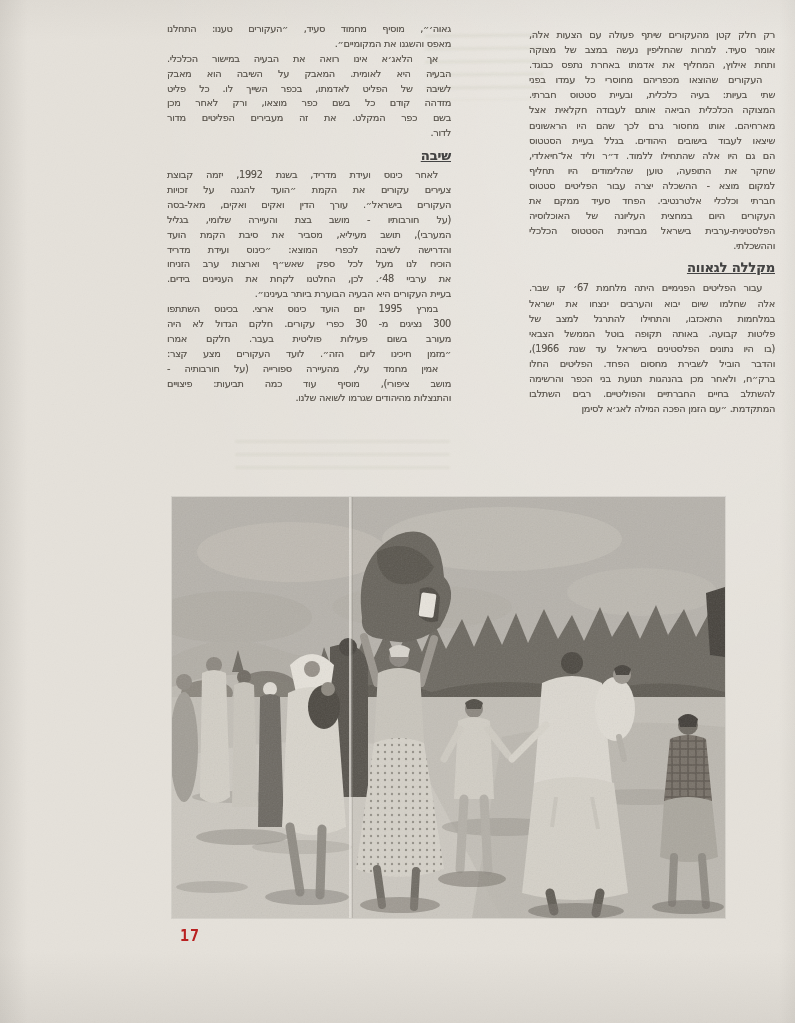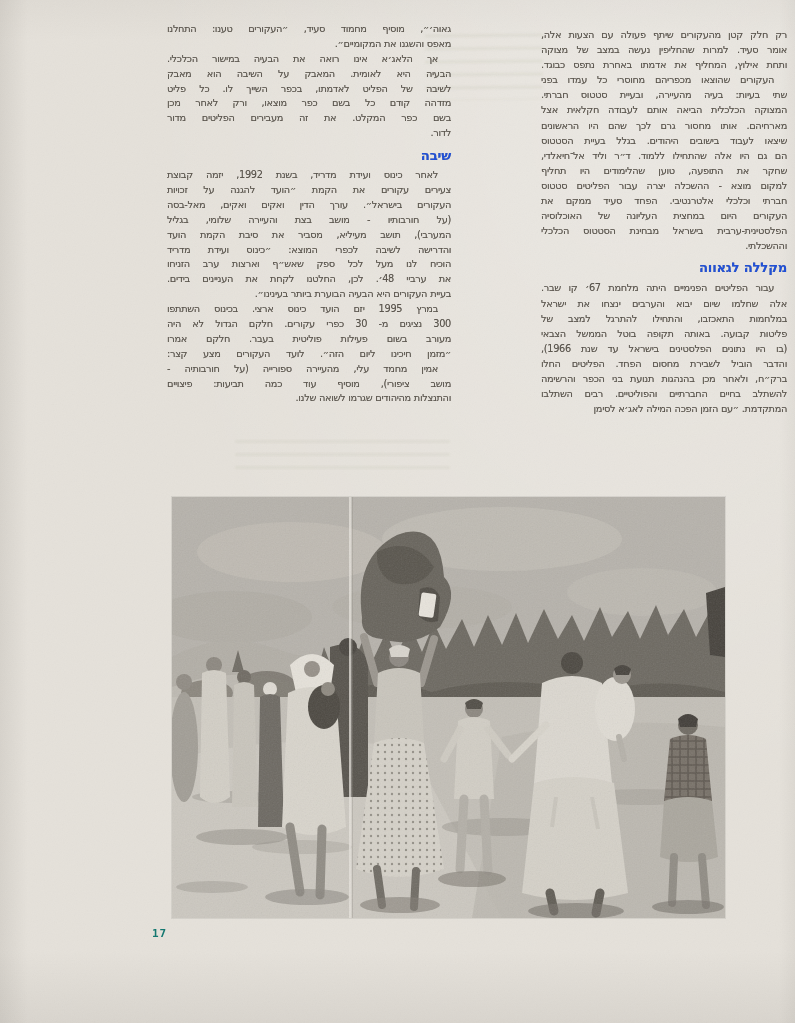--- a/index.html
+++ b/index.html
@@ -9,47 +9,48 @@
     background-image:
       radial-gradient(ellipse at 80% 12%, rgba(255,255,255,0.22), transparent 55%),
       linear-gradient(to right, rgba(110,105,98,0.12), transparent 3.5%),
       linear-gradient(to left, rgba(110,105,98,0.07), transparent 2%),
       linear-gradient(to top, rgba(110,105,98,0.10), transparent 7%),
       linear-gradient(to bottom, rgba(110,105,98,0.05), transparent 4%);
     font-family:"DejaVu Sans", sans-serif;
   }
   .page{position:absolute;inset:0;}
   .col{position:absolute;direction:rtl;color:#59544c;}
-  .col-right{top:27px;right:8px;width:246px;}
+  .col-right{top:27px;right:20px;width:246px;}
   .col-left{top:22px;left:167px;width:284px;}
   .line{
     font-size:9.8px;line-height:15.1px;height:15.1px;overflow:hidden;
     letter-spacing:-0.35px;word-spacing:0.2px;
     text-align:justify;text-align-last:justify;
     text-shadow:0 0 0.5px rgba(89,84,76,0.55);
   }
   .col-left .line{line-height:14.9px;height:14.9px;}
   .line.last{text-align-last:right;}
   .line.indent{text-indent:13px;}
   .para{margin:0;}
   .col-heading{
-    font-weight:bold;font-size:13.2px;color:#1d4ed8;text-align:right;
+    font-weight:bold;font-size:13.2px;color:#404040;text-align:right;
     margin:7px 0 5px 0;letter-spacing:-0.2px;
     text-shadow:0 0 0.5px rgba(74,69,62,0.5);
+    text-decoration:underline;
   }
   .photo{
     position:absolute;left:172px;top:497px;width:553px;height:421px;
     outline:1px solid rgba(0,0,0,0.07);
     background:#b6b2ab;
   }
   .photo svg{display:block;width:553px;height:421px;}
   .pageno{
-    position:absolute;left:152px;top:927px;
+    position:absolute;left:180px;top:927px;
     font-family:"DejaVu Sans Mono", monospace;font-weight:bold;
-    font-size:11px;color:#0f766e;letter-spacing:1px;
+    font-size:15px;color:#b91c1c;letter-spacing:1px;
   }
   .ghost{
     position:absolute;pointer-events:none;filter:blur(1.2px);
     background:repeating-linear-gradient(
       to bottom, rgba(150,155,120,0.10) 0 3px, transparent 3px 13px);
   }
   .ghost-top{left:425px;top:34px;width:118px;height:66px;transform:rotate(-0.5deg);}
   .ghost-bottom{left:235px;top:440px;width:215px;height:34px;opacity:0.9;}
   .paper-noise{position:absolute;inset:0;pointer-events:none;opacity:0.05;}
 </style>
@@ -60,21 +61,21 @@
 
   <div class="ghost ghost-top"></div>
   <div class="ghost ghost-bottom"></div>
 
   <div class="col col-right">
       <div class="para">
         <div class="line">רק חלק קטן מהעקורים שיתף פעולה עם הצעות אלה,</div>
         <div class="line">אומר סעיד. למרות שהחליפין נעשה במצב של מצוקה</div>
         <div class="line">ותחת אילוץ, המחליף את אדמתו באחרת נתפס כבוגד.</div>
         <div class="line indent">העקורים שהוצאו מכפריהם מחוסרי כל עמדו בפני</div>
-        <div class="line">שתי בעיות: בעיה מהעיירה, ובעיית סטטוס חברתי.</div>
+        <div class="line">שתי בעיות: בעיה כלכלית, ובעיית סטטוס חברתי.</div>
         <div class="line">המצוקה הכלכלית הביאה אותם לעבודה חקלאית אצל</div>
         <div class="line">מארחיהם. אותו מחסור גרם לכך שהם היו הראשונים</div>
         <div class="line">שיצאו לעבוד בישובים היהודים. בגלל בעיית הסטטוס</div>
         <div class="line">הם גם היו אלה שהתחילו ללמוד. ד״ר וליד אל־חיאלדי,</div>
         <div class="line">שחקר את התופעה, טוען שהלימודים היו תחליף</div>
         <div class="line">למקום מוצא - ההשכלה יצרה עבור הפליטים סטטוס</div>
         <div class="line">חברתי וכלכלי אלטרנטיבי. הפחד סעיד ממקם את</div>
         <div class="line">העקורים היום במחצית העליונה של האוכלוסיה</div>
         <div class="line">הפלסטינית-ערבית בישראל מבחינת הסטטוס הכלכלי</div>
         <div class="line last">וההשכלתי.</div>

